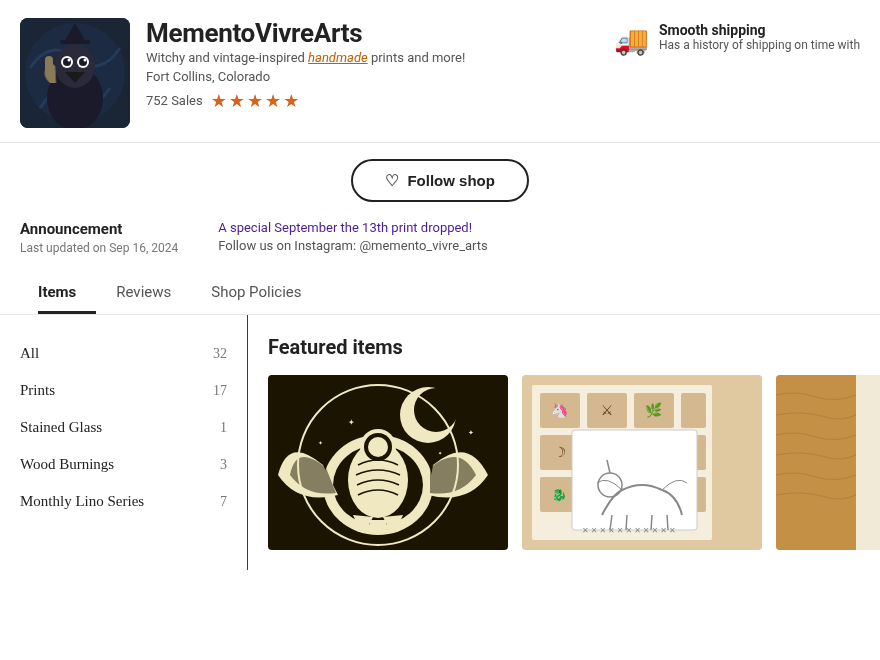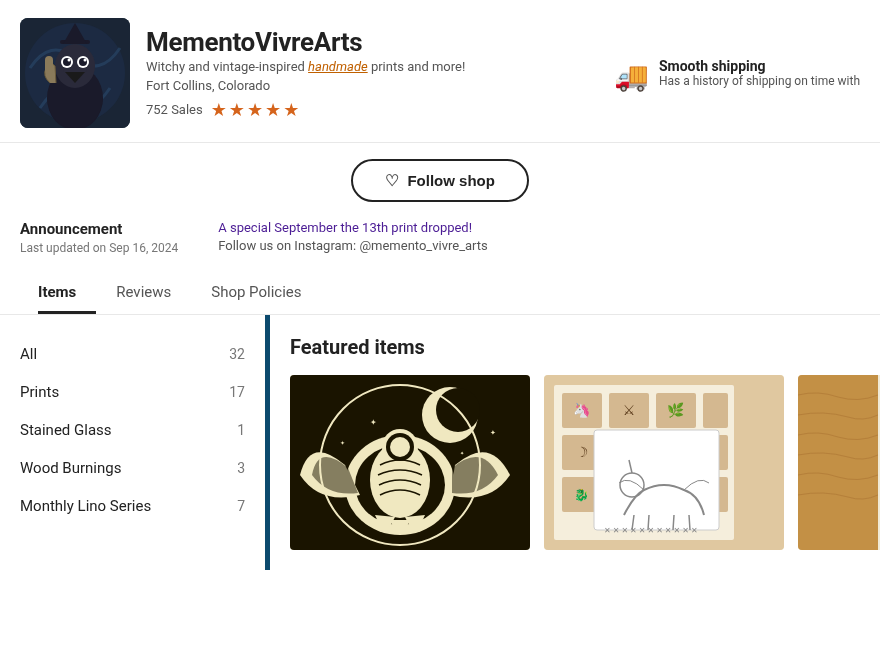--- a/index.html
+++ b/index.html
@@ -6,21 +6,21 @@
     body {
       font-family: -apple-system, BlinkMacSystemFont, 'Segoe UI', Roboto, sans-serif;
       background: #fff;
       width: 880px;
       min-height: 660px;
       overflow-x: hidden;
       color: #222;
     }
     .header-section {
       display: flex;
-      align-items: center;
+      align-items: flex-start;
       padding: 18px 20px 14px 20px;
       border-bottom: 1px solid #e8e8e8;
       gap: 16px;
     }
     .shop-avatar {
       width: 110px;
       height: 110px;
       border-radius: 8px;
       flex-shrink: 0;
       overflow: hidden;
@@ -160,24 +160,25 @@
     .tab-item.active {
       color: #222;
       font-weight: 700;
       border-bottom: 3px solid #222;
     }
     .main-content {
       display: flex;
       padding: 0;
     }
     .sidebar {
-      width: 270px;
+      width: 248px;
       flex-shrink: 0;
       padding: 20px 20px 20px 20px;
-      border-right: 5px solid #0c4a6e;
+      border-right: 1px solid #0c4a6e;
+      font-family: Liberation Serif, serif;
     }
     .sidebar-item {
       display: flex;
       justify-content: space-between;
       align-items: center;
       padding: 10px 0;
       font-size: 15px;
       color: #222;
       cursor: pointer;
     }

